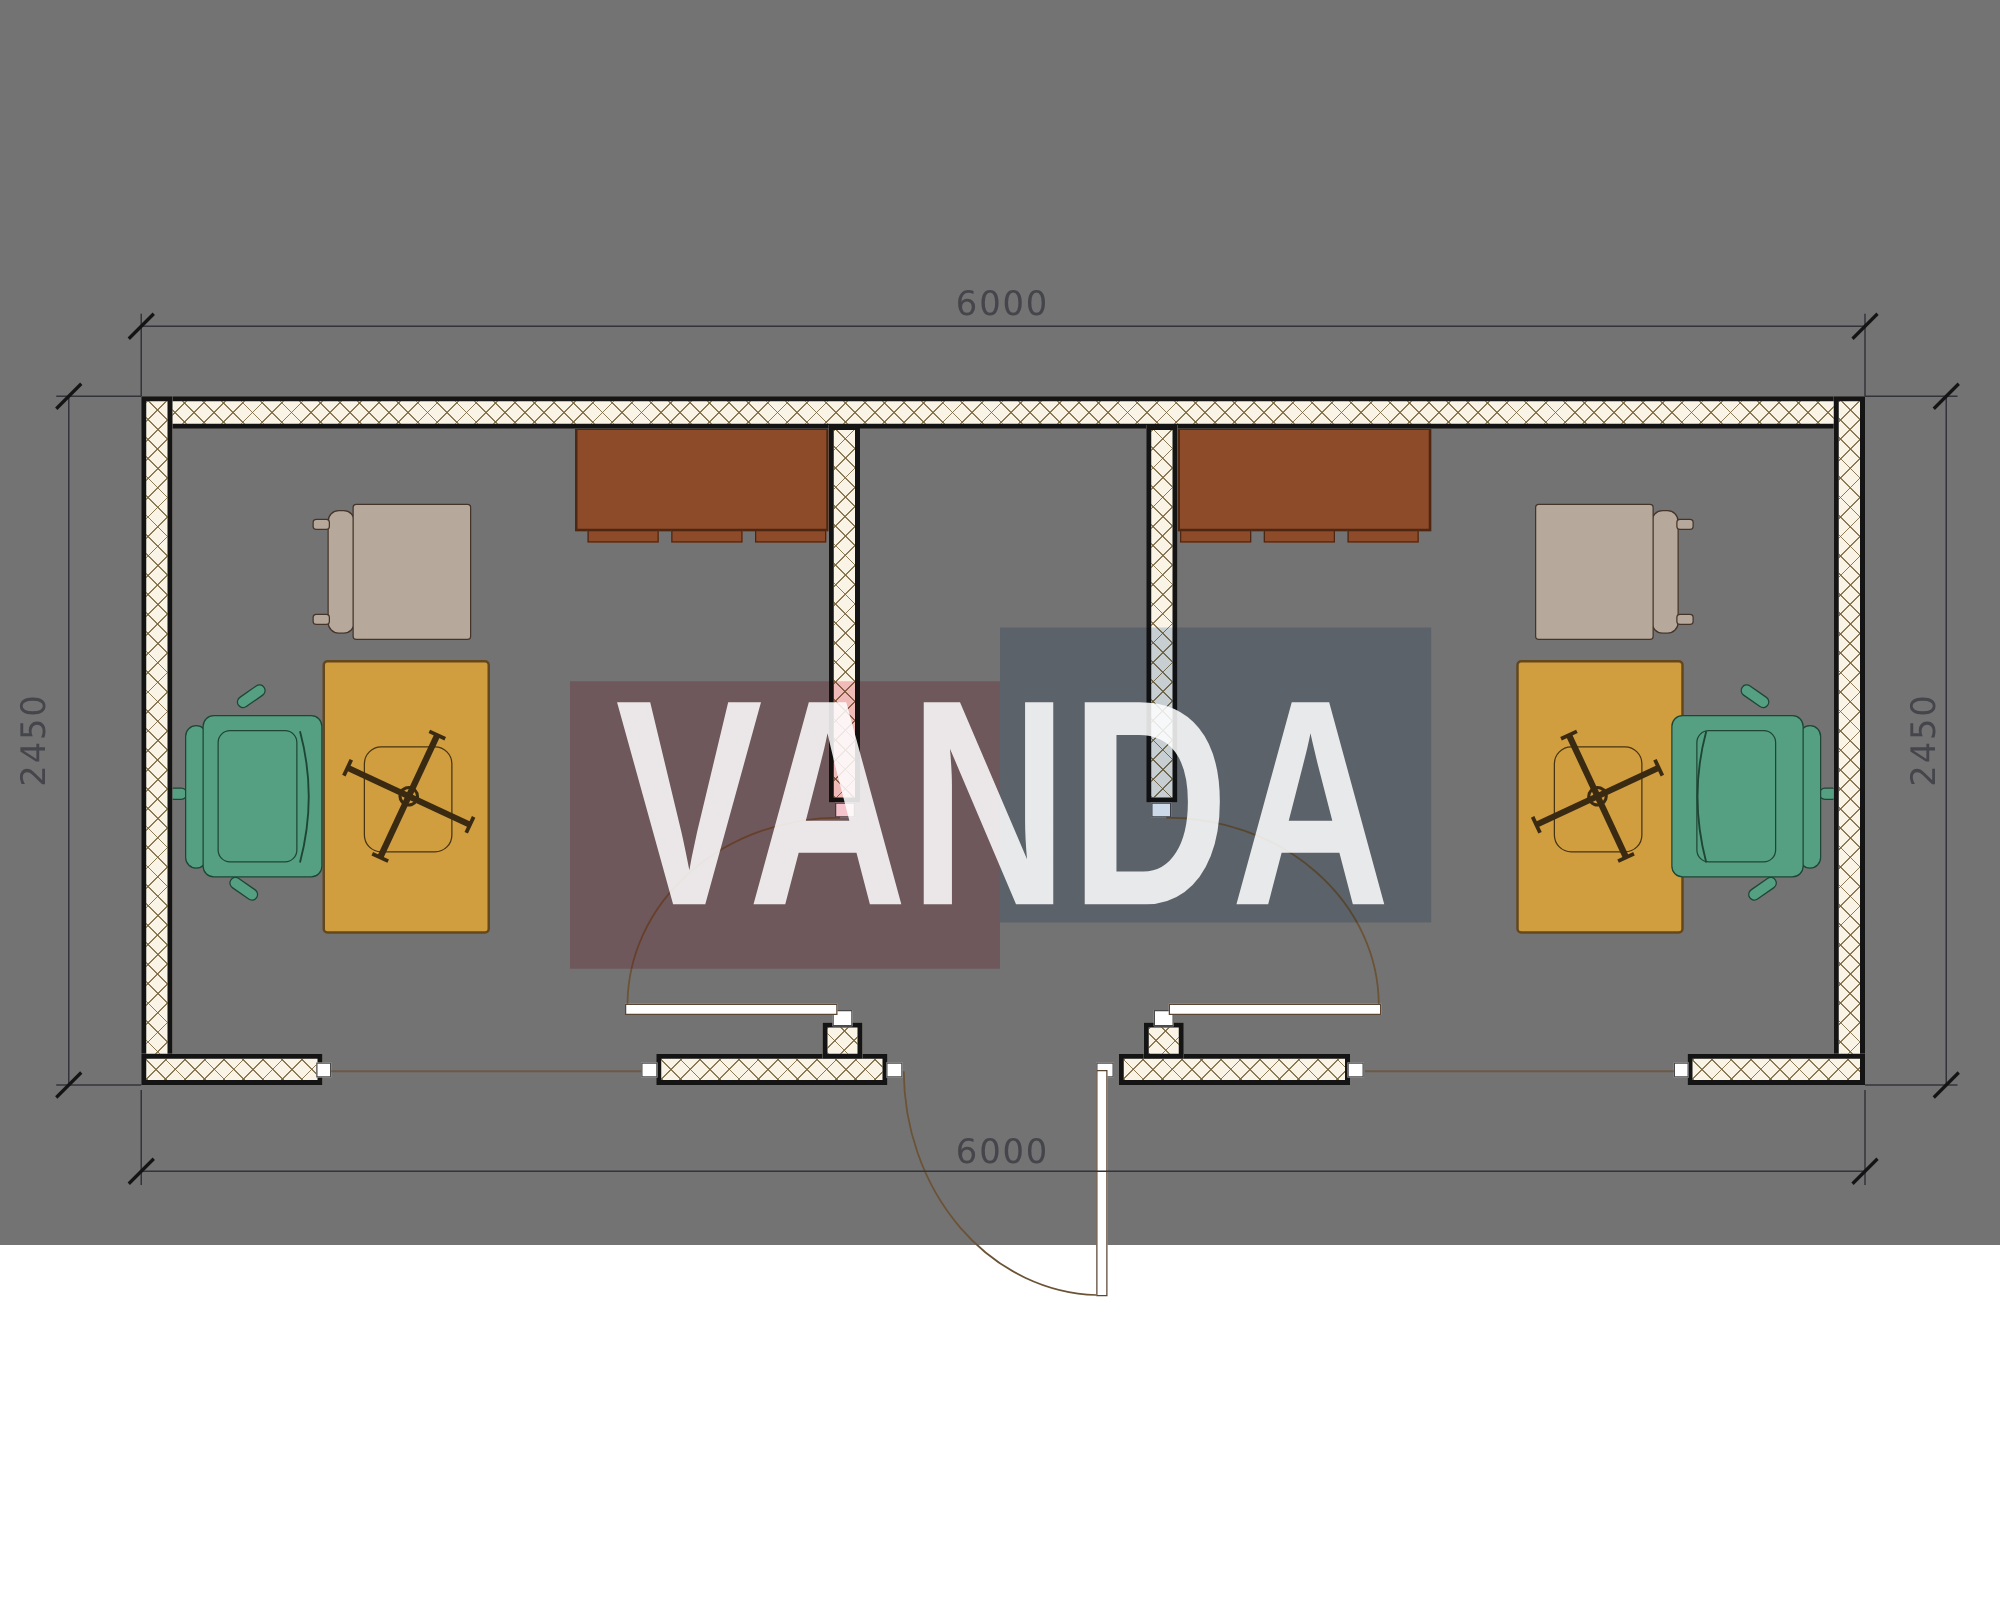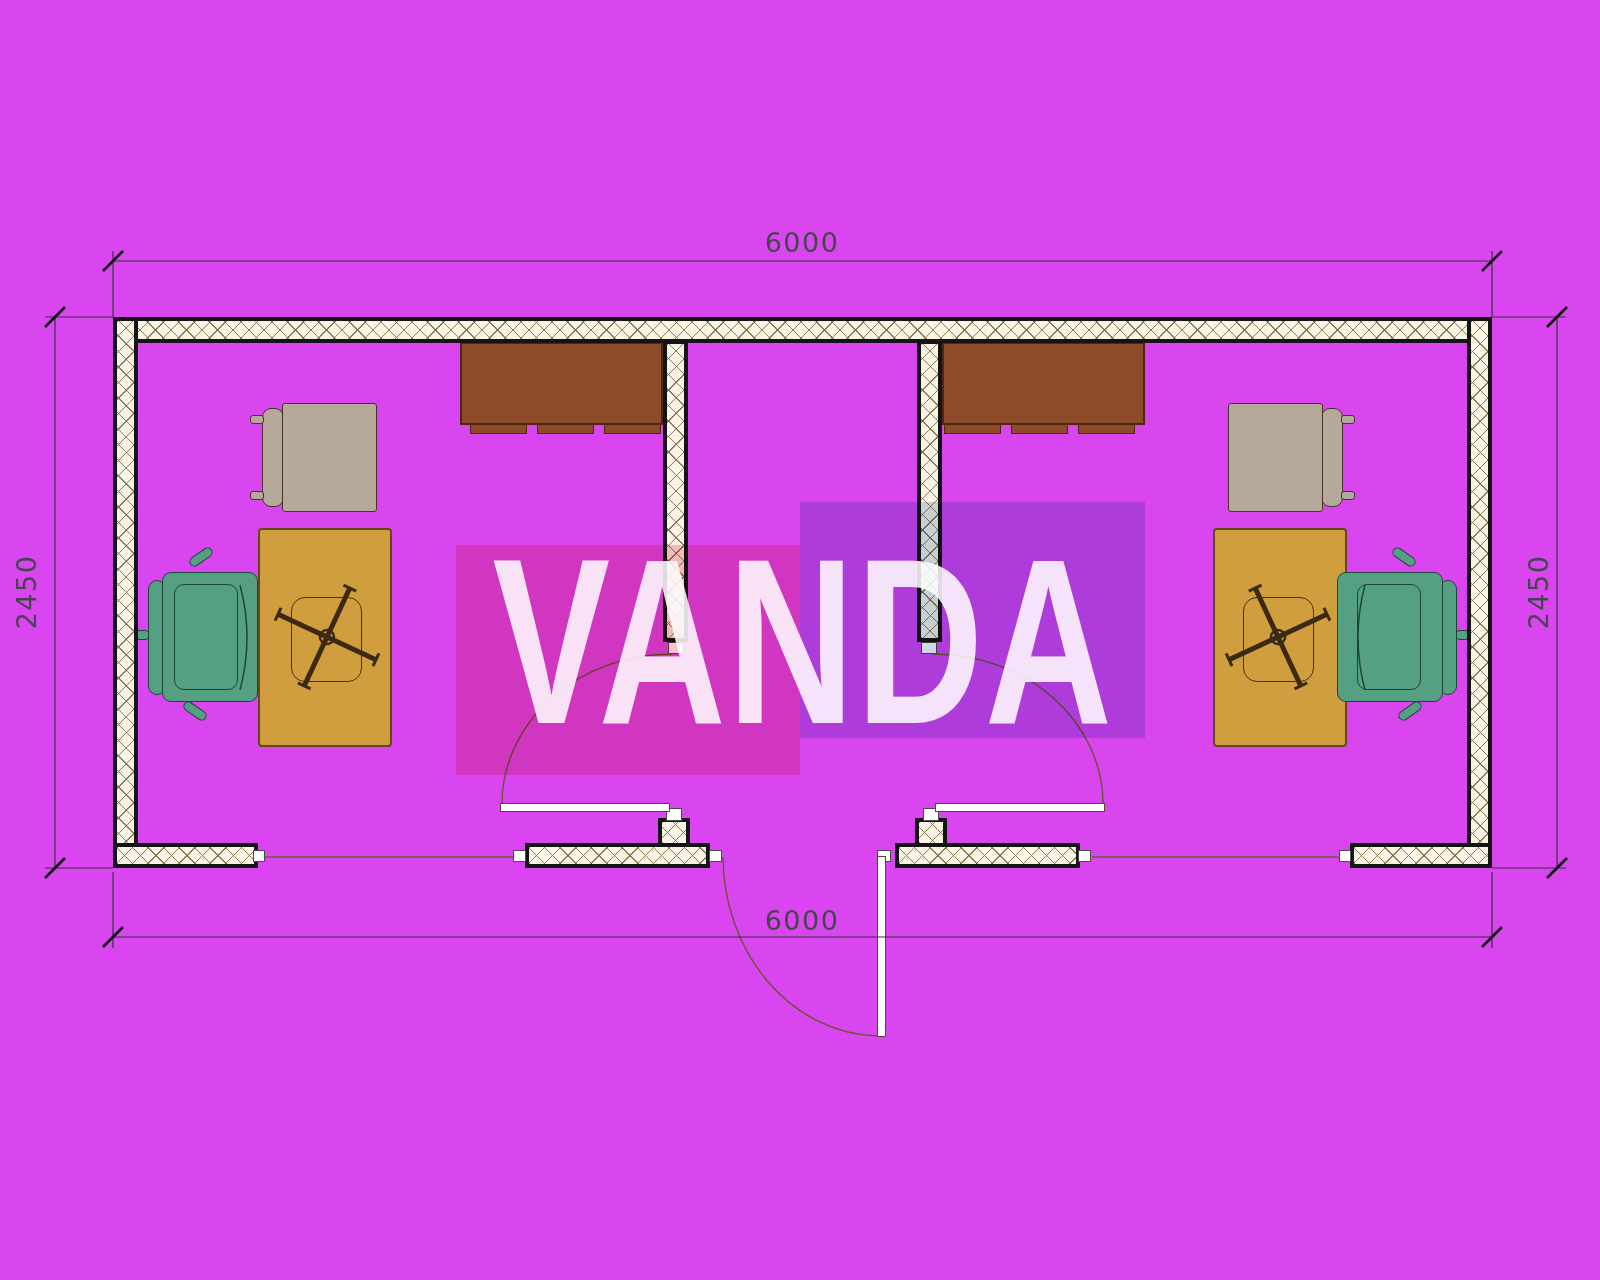--- a/index.html
+++ b/index.html
@@ -1,17 +1,17 @@
 <!DOCTYPE html>
 <html style="--pink: #f5c3cc; --blue: #ccd9e9; --desk: #d09d3f; --chair: #55a083; --visitor: #b6a89b; --cabinet: #8d4b2a; --dimline: #33333b; --doorarc: #6b5335;"><head>
 <meta charset="utf-8">
 <style>
   html,body{margin:0;padding:0;background:#ffffff;width:1600px;height:1280px;overflow:hidden;
             font-family:"Liberation Sans", sans-serif;}
-  #canvas{position:relative;width:1600px;height:1280px;background:#d946ef;}
+  #canvas{position:relative;width:1600px;height:996px;background:#737373;}
 
   
   .wall{
     position:absolute;box-sizing:border-box;border:4px solid #141414;z-index:2;
     background:
       repeating-linear-gradient(45deg,  rgba(122,102,62,.85) 0 1px, transparent 1px 11px),
       repeating-linear-gradient(135deg, rgba(122,102,62,.85) 0 1px, transparent 1px 11px),
       #f9f4e6;
   }
   .stop{position:absolute;box-sizing:border-box;border:1px solid #4a4a4a;background:#fff;z-index:3;}

